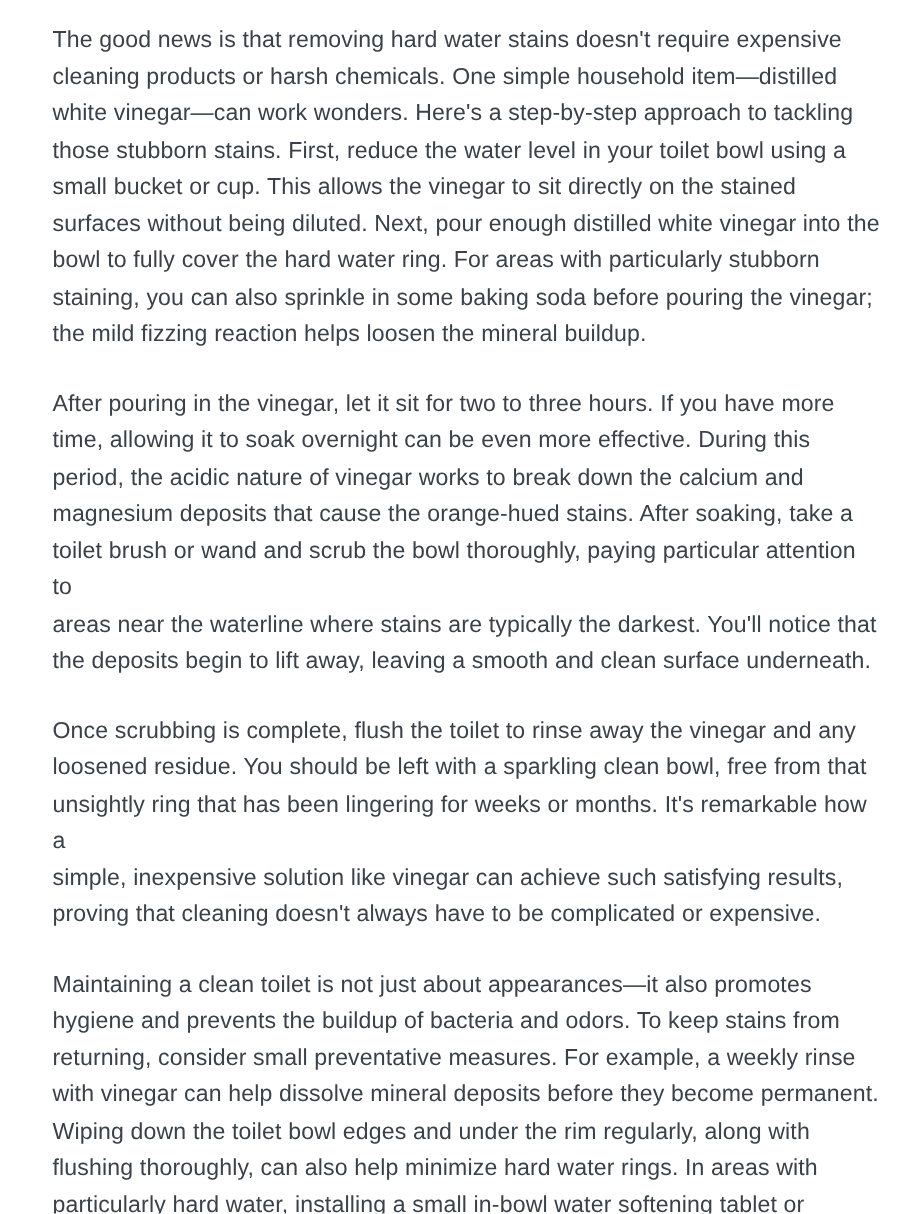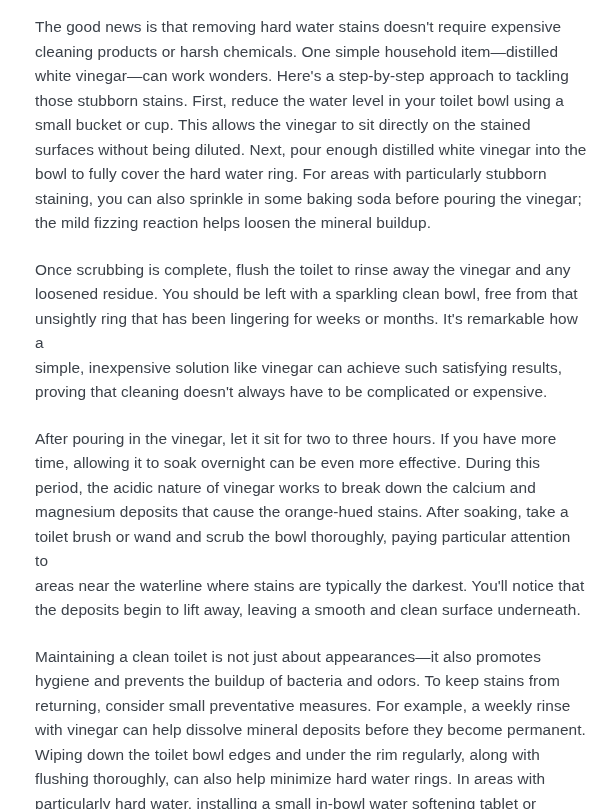--- a/index.html
+++ b/index.html
@@ -36,32 +36,32 @@
 <main class="article" style="color: rgb(59, 65, 73);">
   <p class="para">The good news is that removing hard water stains doesn't require expensive
 cleaning products or harsh chemicals. One simple household item—distilled
 white vinegar—can work wonders. Here's a step-by-step approach to tackling
 those stubborn stains. First, reduce the water level in your toilet bowl using a
 small bucket or cup. This allows the vinegar to sit directly on the stained
 surfaces without being diluted. Next, pour enough distilled white vinegar into the
 bowl to fully cover the hard water ring. For areas with particularly stubborn
 staining, you can also sprinkle in some baking soda before pouring the vinegar;
 the mild fizzing reaction helps loosen the mineral buildup.</p>
-  <p class="para">Once scrubbing is complete, flush the toilet to rinse away the vinegar and any
-loosened residue. You should be left with a sparkling clean bowl, free from that
-unsightly ring that has been lingering for weeks or months. It's remarkable how a
-simple, inexpensive solution like vinegar can achieve such satisfying results,
-proving that cleaning doesn't always have to be complicated or expensive.</p>
   <p class="para">After pouring in the vinegar, let it sit for two to three hours. If you have more
 time, allowing it to soak overnight can be even more effective. During this
 period, the acidic nature of vinegar works to break down the calcium and
 magnesium deposits that cause the orange-hued stains. After soaking, take a
 toilet brush or wand and scrub the bowl thoroughly, paying particular attention to
 areas near the waterline where stains are typically the darkest. You'll notice that
 the deposits begin to lift away, leaving a smooth and clean surface underneath.</p>
+  <p class="para">Once scrubbing is complete, flush the toilet to rinse away the vinegar and any
+loosened residue. You should be left with a sparkling clean bowl, free from that
+unsightly ring that has been lingering for weeks or months. It's remarkable how a
+simple, inexpensive solution like vinegar can achieve such satisfying results,
+proving that cleaning doesn't always have to be complicated or expensive.</p>
   <p class="para">Maintaining a clean toilet is not just about appearances—it also promotes
 hygiene and prevents the buildup of bacteria and odors. To keep stains from
 returning, consider small preventative measures. For example, a weekly rinse
 with vinegar can help dissolve mineral deposits before they become permanent.
 Wiping down the toilet bowl edges and under the rim regularly, along with
 flushing thoroughly, can also help minimize hard water rings. In areas with
 particularly hard water, installing a small in-bowl water softening tablet or
 regularly using vinegar tablets in the tank can reduce mineral buildup over time.</p>
 </main>
 

